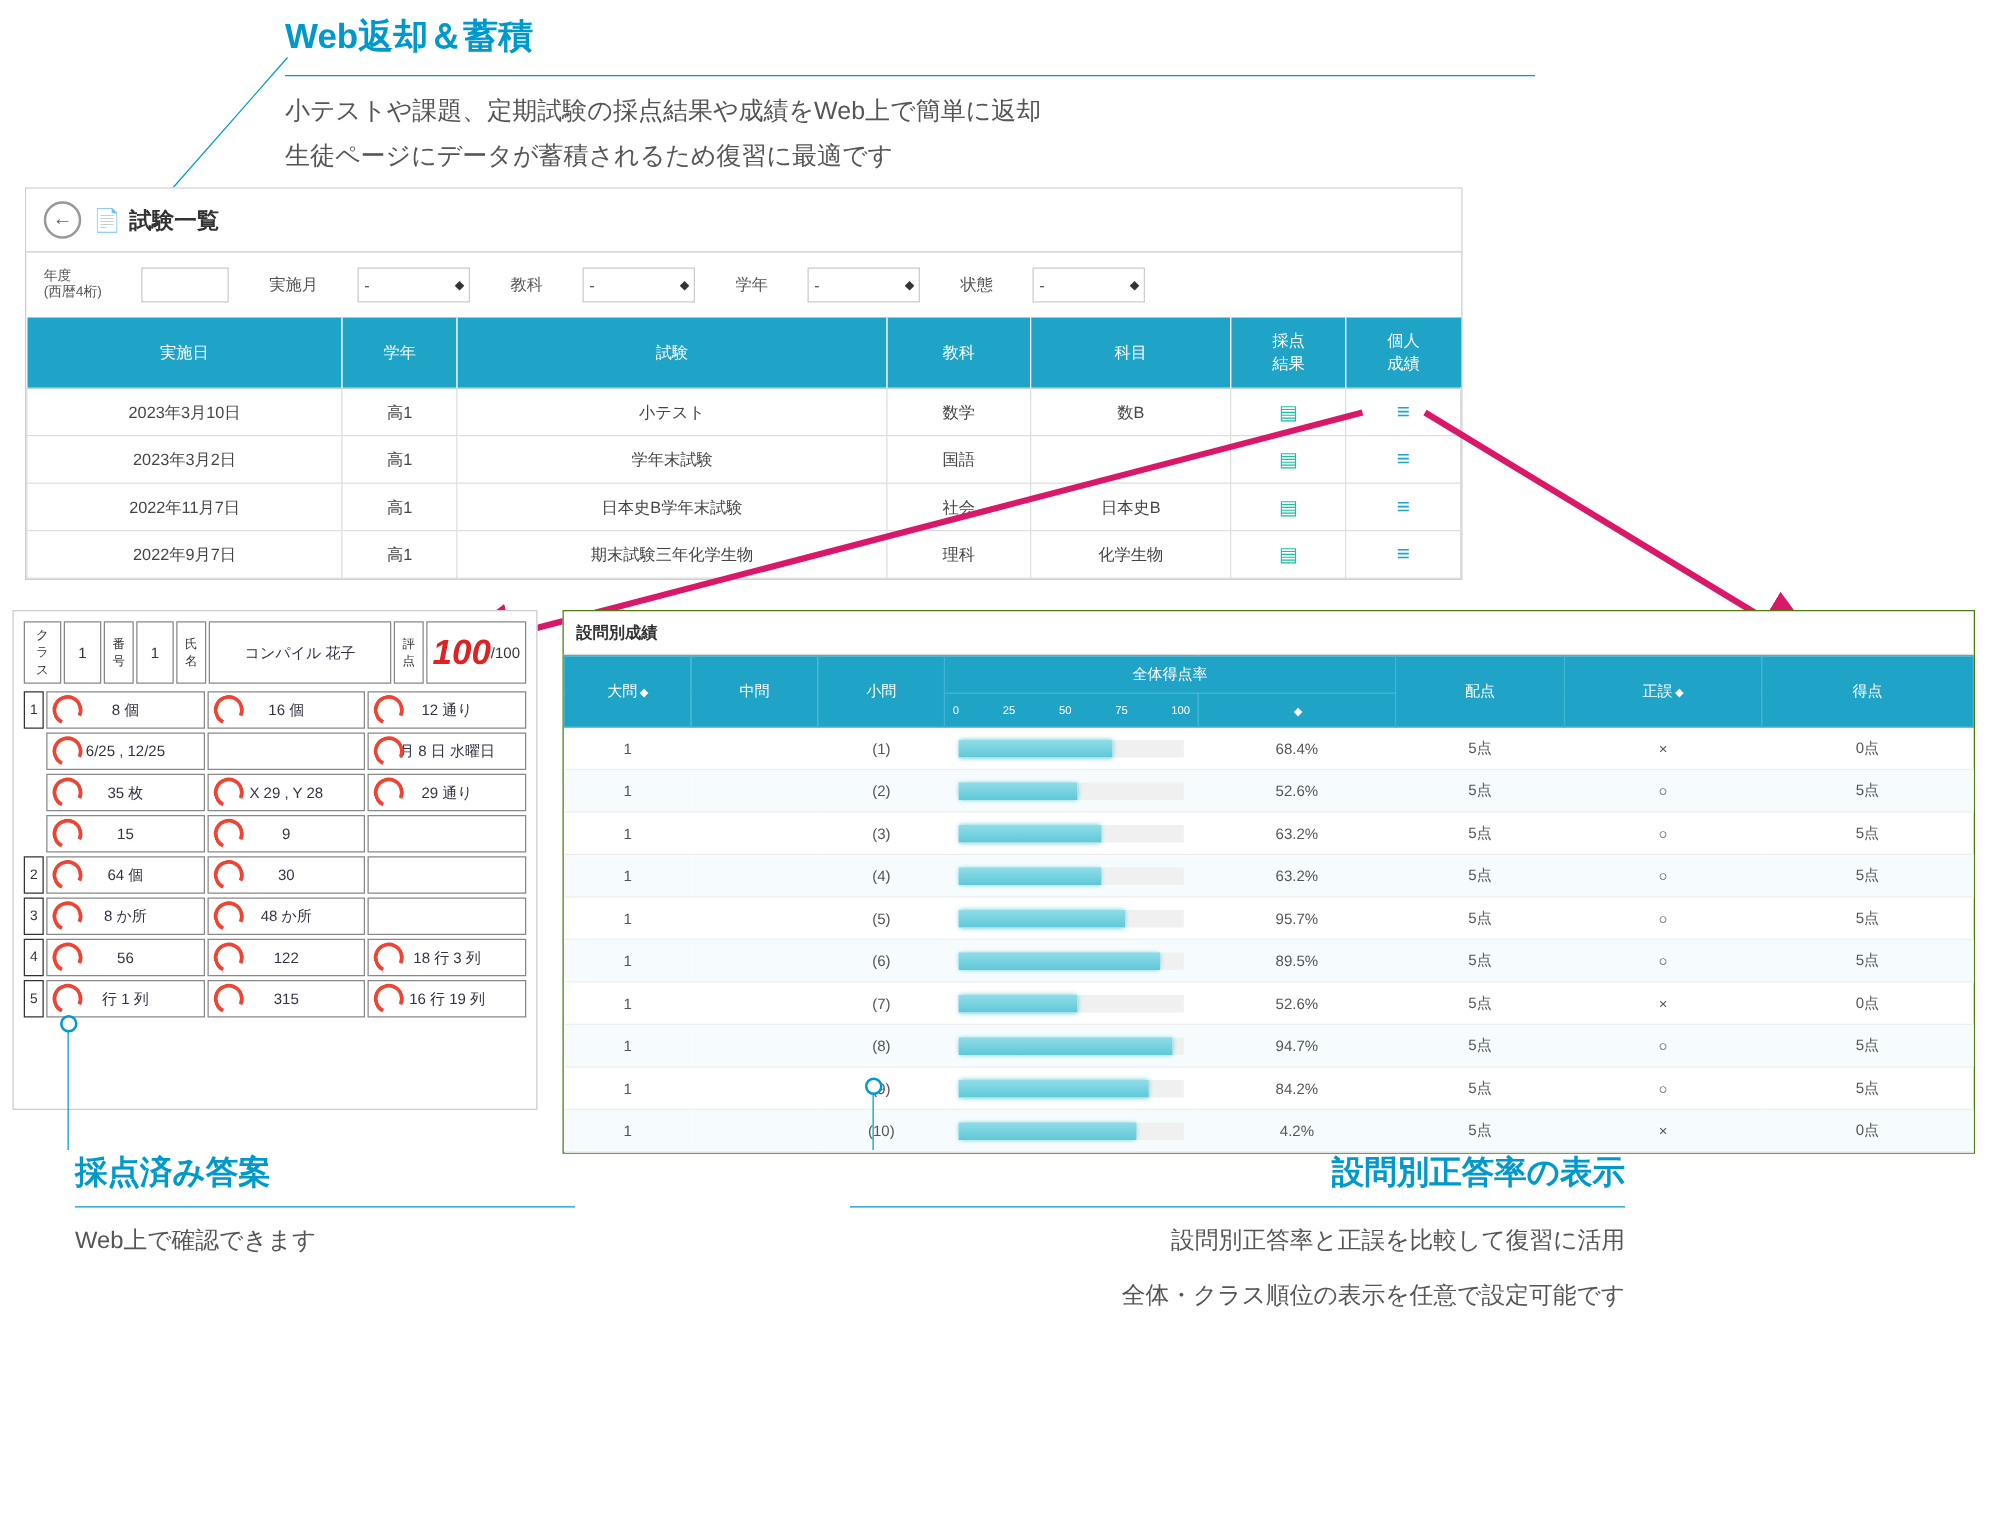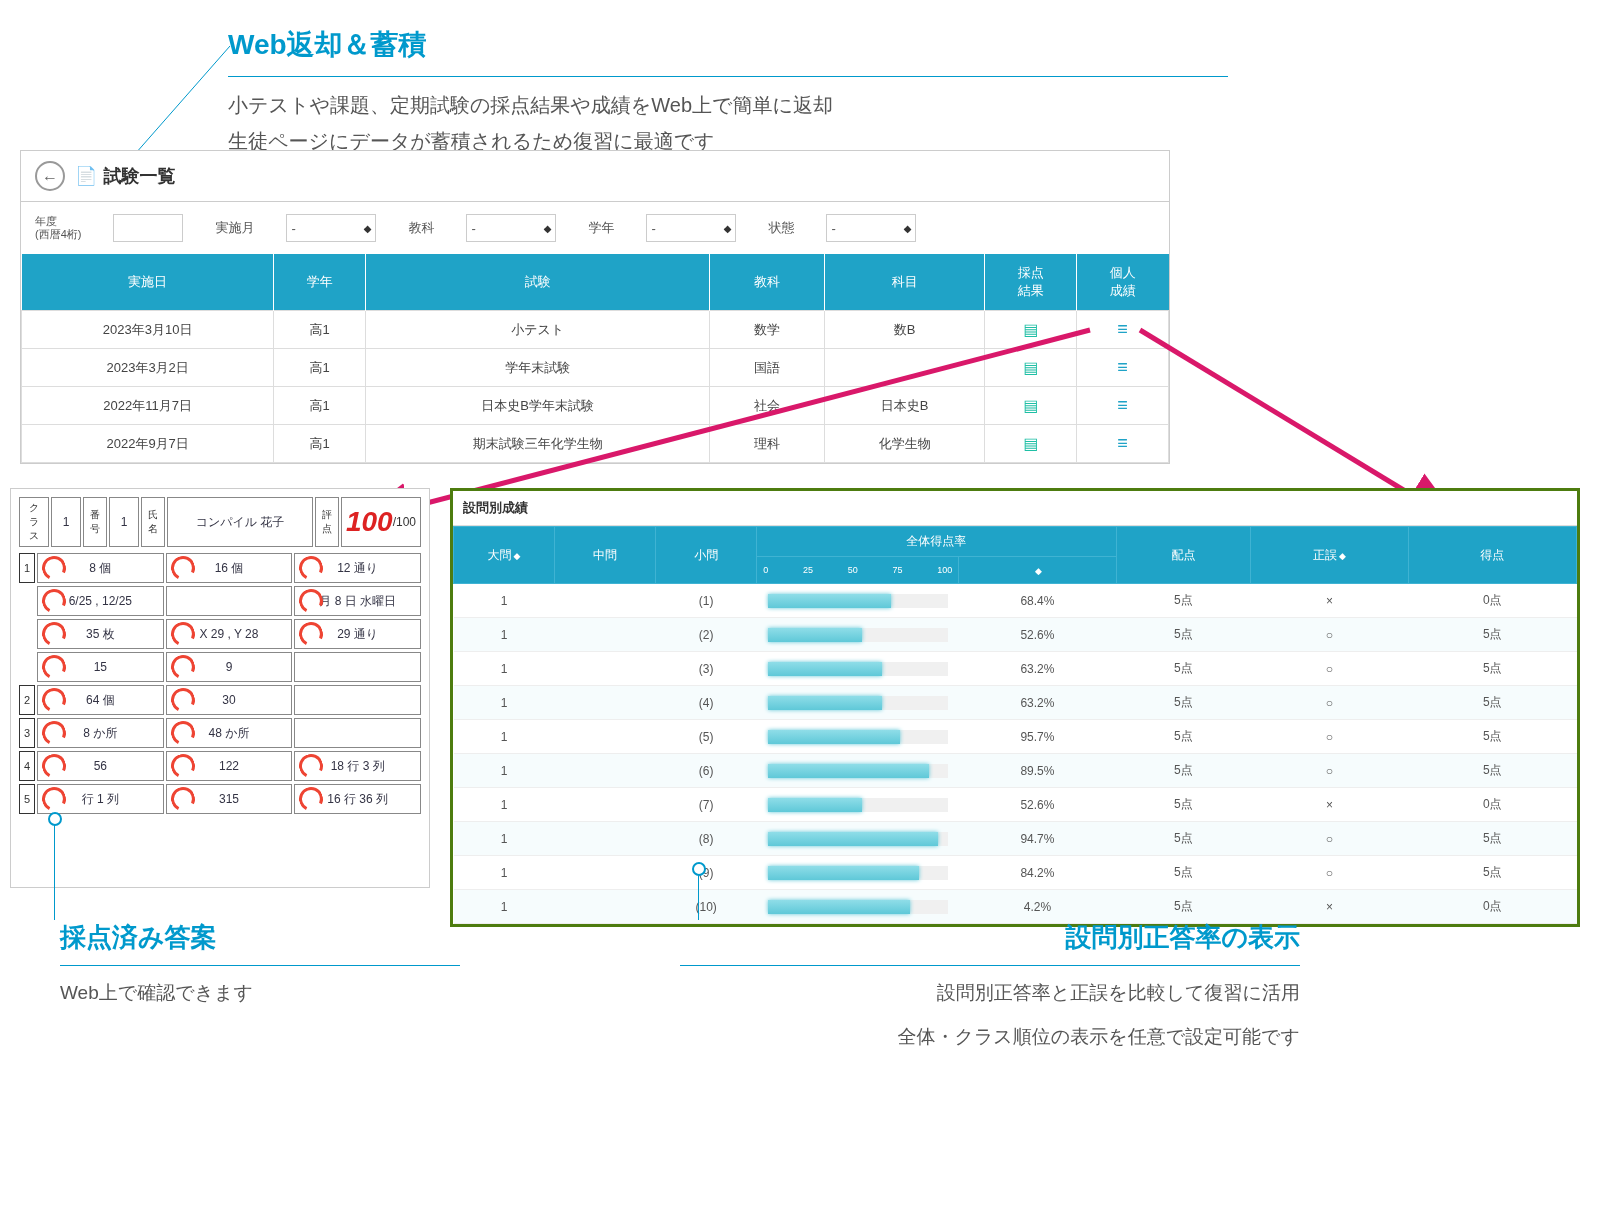--- a/index.html
+++ b/index.html
@@ -1,20 +1,20 @@
 <!DOCTYPE html>
 <html><head>
 <meta charset="utf-8">
 <style>
   * { box-sizing: border-box; margin: 0; padding: 0; }
   body { font-family: "Hiragino Kaku Gothic Pro", "Meiryo", sans-serif; background: #fff; width: 1600px; height: 1216px; position: relative; color: #333; }
   
   
   .callout-top { position: absolute; left: 228px; top: 10px; width: 1000px; }
-  .callout-title { color: #0099cc; font-size: 28px; font-weight: bold; margin-bottom: 12px; margin-top: 16px; }
+  .callout-title { color: #0099cc; font-size: 28px; font-weight: bold; margin-bottom: 12px; }
   .callout-line { border-top: 1px solid #0099cc; margin-bottom: 10px; }
   .callout-body { color: #555; font-size: 20px; line-height: 1.8; }
   .callout-dot { position: absolute; width: 14px; height: 14px; border: 2px solid #0099cc; border-radius: 50%; background: #fff; }
   
   
   .exam-panel { position: absolute; left: 20px; top: 150px; width: 1150px; border: 1px solid #ccc; background: #fff; }
   .exam-header { background: #fff; padding: 10px 14px; display: flex; align-items: center; gap: 10px; border-bottom: 1px solid #ccc; }
   .back-btn { width: 30px; height: 30px; border: 2px solid #999; border-radius: 50%; display: flex; align-items: center; justify-content: center; font-size: 16px; color: #666; cursor: pointer; }
   .exam-title { font-size: 18px; font-weight: bold; display: flex; align-items: center; gap: 6px; }
   
@@ -41,21 +41,21 @@
   .sheet-cell { border: 1px solid #888; padding: 3px 5px; display: flex; align-items: center; justify-content: center; position: relative; }
   .sheet-row { display: flex; gap: 2px; margin-bottom: 3px; }
   .sheet-num { width: 16px; border: 1px solid #333; text-align: center; font-size: 11px; display: flex; align-items: center; justify-content: center; }
   .ans-box { border: 1px solid #888; height: 30px; flex: 1; position: relative; display: flex; align-items: center; justify-content: center; }
   .red-circle { position: absolute; left: 4px; top: 2px; width: 24px; height: 24px; border: 3px solid #e43; border-radius: 50%; border-bottom-color: transparent; transform: rotate(-20deg); }
   .score-box { color: #d22; font-size: 28px; font-style: italic; font-weight: bold; }
   .score-small { font-size: 12px; color: #333; }
   .handw { color: #334; font-size: 12px; }
   
   
-  .qres-panel { position: absolute; left: 450px; top: 488px; width: 1130px; border: 3px solid #4d7c0f; background: #fff; }
+  .qres-panel { position: absolute; left: 450px; top: 488px; width: 1130px; border: 1px solid #4d7c0f; background: #fff; }
   .qres-title { font-size: 13px; font-weight: bold; padding: 8px 10px; border-bottom: 1px solid #ddd; }
   .qres-table { width: 100%; border-collapse: collapse; font-size: 12px; }
   .qres-table thead th { background: #1fa3c7; color: #fff; padding: 6px 4px; font-weight: normal; text-align: center; border: 1px solid #3fb3d3; }
   .qres-table tbody td { border-bottom: 1px solid #eee; padding: 8px 4px; text-align: center; color: #555; }
   .qres-table tbody tr:nth-child(even) { background: #f6fcfd; }
   .bar-cell { position: relative; width: 180px; height: 14px; background: #f0f0f0; margin: 0 auto; }
   .bar-fill { position: absolute; left: 0; top: 0; bottom: 0; background: linear-gradient(#8fdde8,#5fc8d8); box-shadow: 0 0 4px #5fc8d8; }
   .tick-row { display: flex; justify-content: space-between; font-size: 9px; color: #fff; padding: 0 2px; }
   .sort-caret { font-size: 9px; margin-left: 2px; }
   
@@ -311,21 +311,21 @@
         <div class="ans-box">
           <div class="red-circle"></div>
           <span class="handw">行 1 列</span>
         </div>
         <div class="ans-box">
           <div class="red-circle"></div>
           <span class="handw">315</span>
         </div>
         <div class="ans-box">
           <div class="red-circle"></div>
-          <span class="handw">16 行 36 列</span>
+          <span class="handw">16 行 19 列</span>
         </div>
       </div>
     </div>
 </div>
 
 <div class="qres-panel">
   <div class="qres-title">設問別成績</div>
   <table class="qres-table">
     <colgroup>
         <col style="width:9%">

